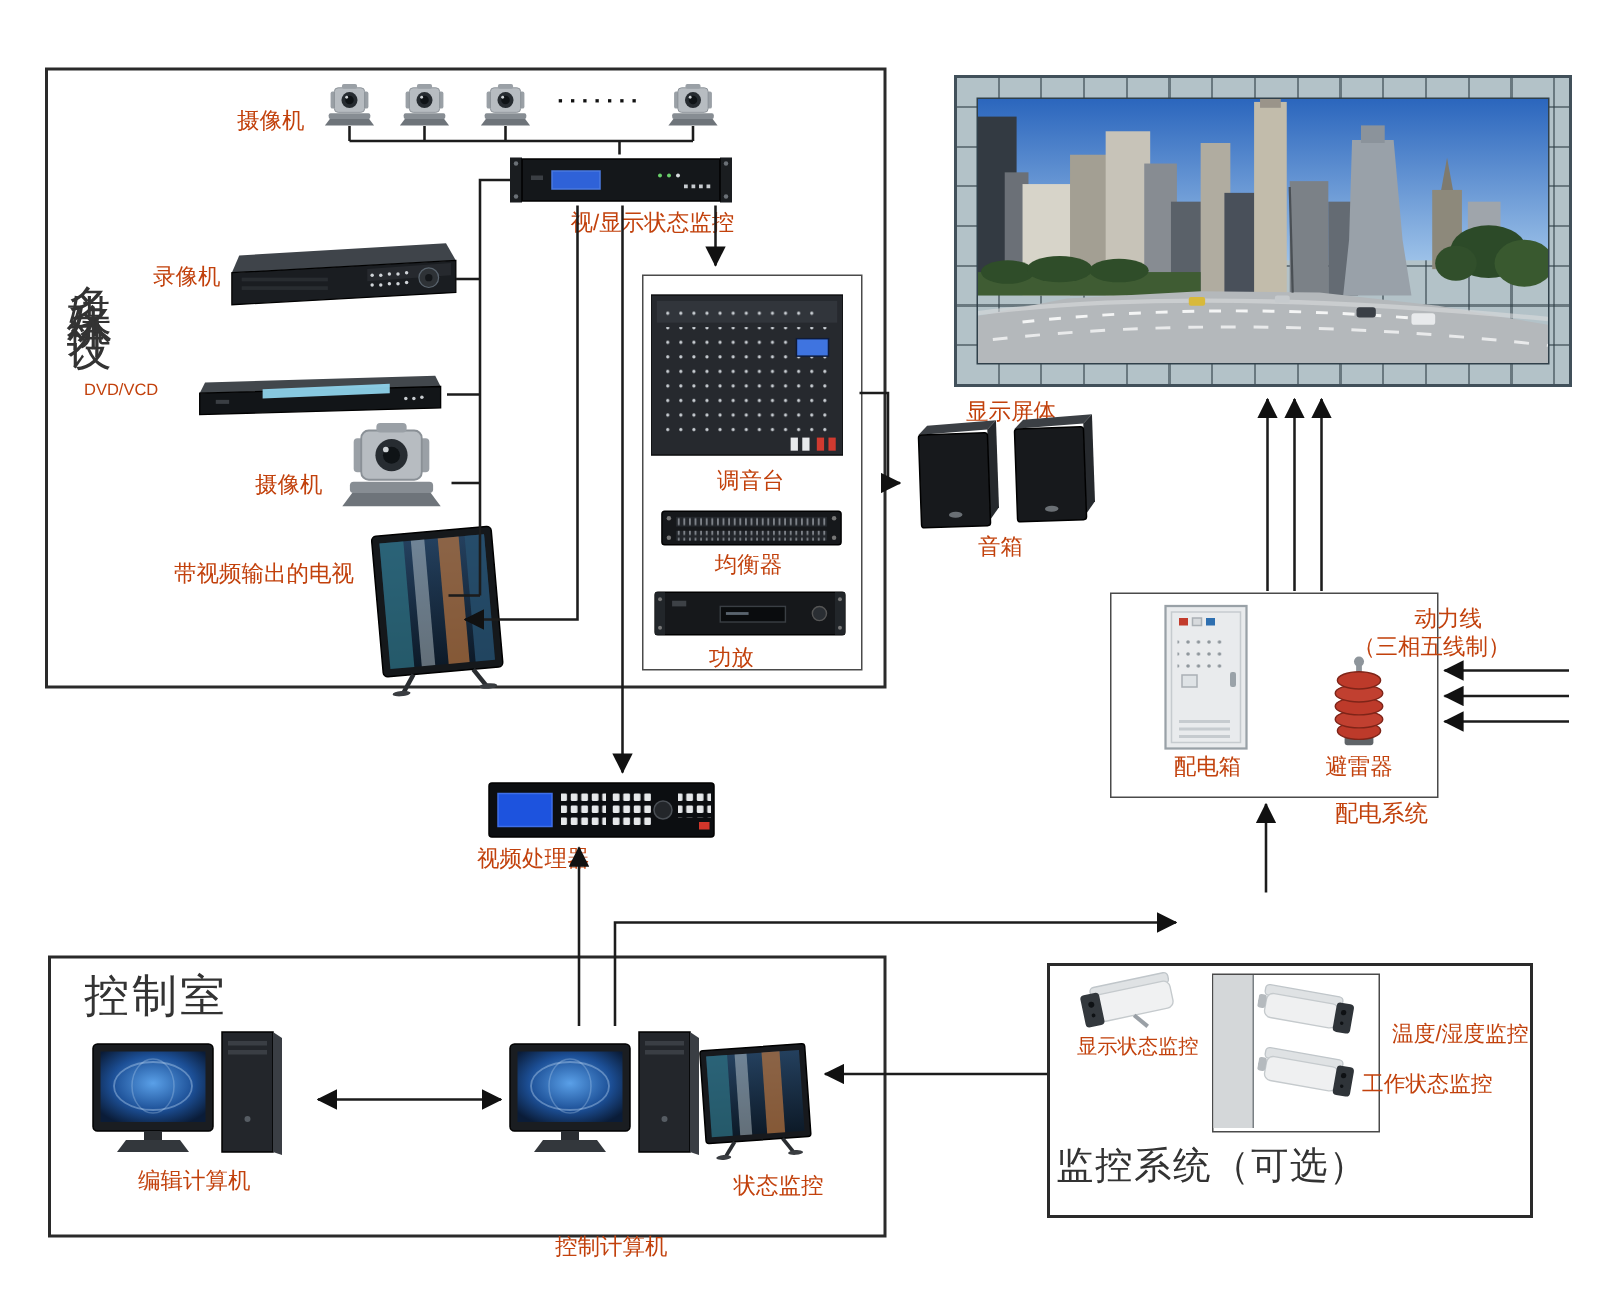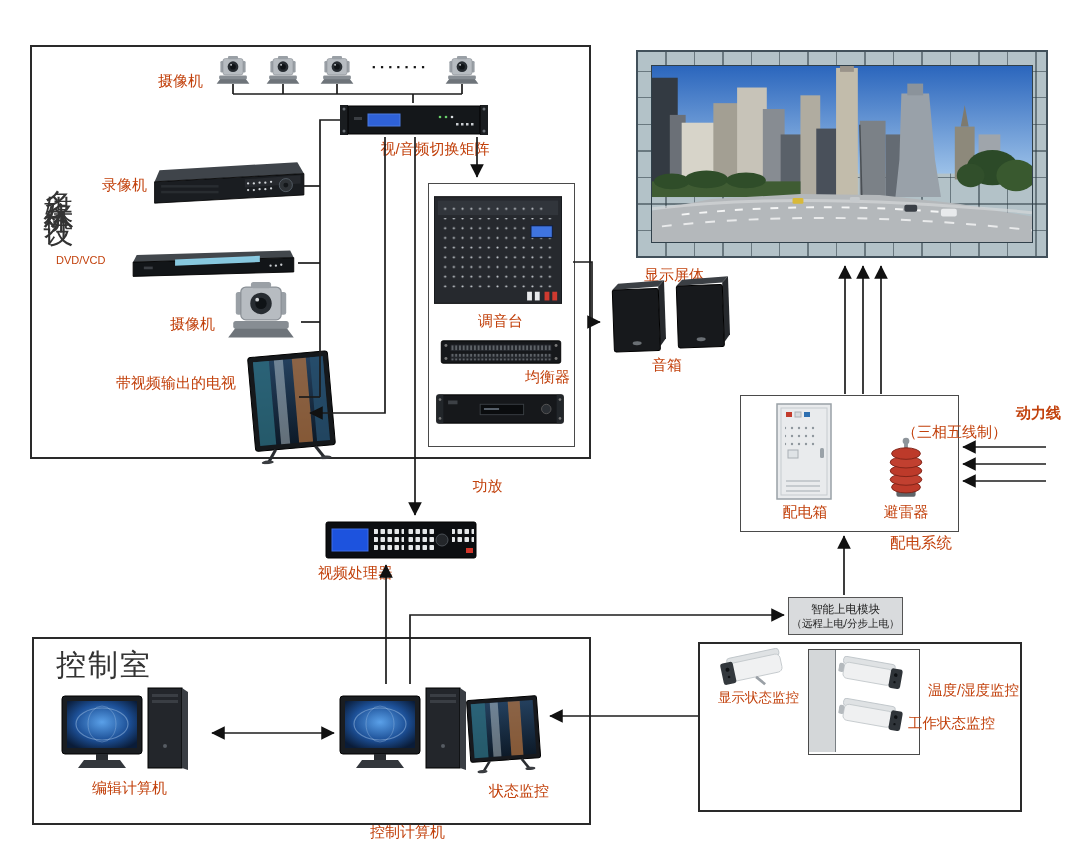--- a/index.html
+++ b/index.html
@@ -126,21 +126,21 @@
       <rect x="30" y="11" width="32" height="12" fill="#2f62d8" stroke="#4a7ae0"></rect>
       <circle cx="102" cy="14" r="1.3" fill="#69d06a"></circle>
         <circle cx="108" cy="14" r="1.3" fill="#69d06a"></circle>
         <circle cx="114" cy="14" r="1.3" fill="#d8dce0"></circle>
       <rect x="118" y="20" width="2.5" height="2.5" fill="#c8ccd0"></rect>
         <rect x="123" y="20" width="2.5" height="2.5" fill="#c8ccd0"></rect>
       <rect x="128" y="20" width="2.5" height="2.5" fill="#c8ccd0"></rect>
         <rect x="133" y="20" width="2.5" height="2.5" fill="#c8ccd0"></rect>
     </svg>
   </div>
-  <div class="lbl center" style="left:360px;top:140px;width:150px;">视/音频切换矩阵</div>
+  <div class="lbl center" style="left:360px;top:140px;width:150px;">视/显示状态监控</div>
 
   <div class="lbl" style="left:102px;top:176px;">录像机</div>
   <div class="abs" style="left:148px;top:152px;">
     <svg class="dev" width="160" height="58" viewBox="0 0 195 58">
       <polygon points="14,16 182,6 190,20 8,30" fill="#3f444a"></polygon>
       <polygon points="8,30 190,20 190,46 8,56" fill="#1a1d21" stroke="#000"></polygon>
       <rect x="16" y="34" width="70" height="3" fill="#2f3337" opacity="0.7"></rect>
       <rect x="16" y="41" width="70" height="3" fill="#2f3337" opacity="0.7"></rect>
       <polygon points="118,27 186,22 186,32 118,37" fill="#26292e"></polygon>
       <circle cx="168" cy="34" r="8" fill="#2e3236" stroke="#5a646e"></circle>
@@ -215,38 +215,38 @@
       <circle cx="7" cy="8" r="1.6" fill="#777"></circle>
         <circle cx="7" cy="22" r="1.6" fill="#777"></circle>
       <circle cx="125" cy="8" r="1.6" fill="#777"></circle>
         <circle cx="125" cy="22" r="1.6" fill="#777"></circle>
       <rect x="12" y="7" width="108" height="7" fill="#23262b"></rect>
         <rect x="12" y="7" width="108" height="7" fill="url(#eqt)"></rect>
       <rect x="12" y="17" width="108" height="7" fill="#23262b"></rect>
         <rect x="12" y="17" width="108" height="7" fill="url(#eqt)"></rect>
     </svg>
   </div>
-  <div class="lbl center" style="left:428px;top:368px;width:142px;text-align:right;">均衡器</div>
+  <div class="lbl center" style="left:428px;top:368px;width:142px;">均衡器</div>
 
   <div class="abs" style="left:434px;top:392px;">
     <svg class="dev" width="132" height="34" viewBox="0 0 138 36">
       <rect x="2" y="3" width="134" height="30" rx="2" fill="#16181b" stroke="#000"></rect>
       <rect x="2" y="3" width="7" height="30" fill="#22262a"></rect>
         <rect x="129" y="3" width="7" height="30" fill="#22262a"></rect>
       <circle cx="5.5" cy="8" r="1.4" fill="#777"></circle>
         <circle cx="5.5" cy="28" r="1.4" fill="#777"></circle>
       <circle cx="132.5" cy="8" r="1.4" fill="#777"></circle>
         <circle cx="132.5" cy="28" r="1.4" fill="#777"></circle>
       <rect x="14" y="9" width="10" height="4" fill="#3d4146"></rect>
       <rect x="48" y="13" width="46" height="11" fill="#0a0c0e" stroke="#3a3f44"></rect>
       <rect x="52" y="17" width="16" height="2" fill="#5a646e"></rect>
       <circle cx="118" cy="18" r="5" fill="#2a2e33" stroke="#555"></circle>
     </svg>
   </div>
-  <div class="lbl center" style="left:428px;top:430px;width:119px;margin-top:47px;">功放</div>
+  <div class="lbl center" style="left:428px;top:430px;width:119px;">功放</div>
 
   <div class="screen-frame">
     <div class="screen-photo">
       <svg viewBox="0 0 384 180" preserveAspectRatio="none">
         <rect width="384" height="110" fill="url(#skyg)"></rect>
         <rect x="0" y="12" width="26" height="120" fill="#333a42"></rect>
         <rect x="18" y="50" width="16" height="82" fill="#6b7077"></rect>
         <rect x="30" y="58" width="34" height="76" fill="#d7d4c9"></rect>
         <rect x="62" y="38" width="26" height="96" fill="#a39f93"></rect>
         <rect x="86" y="22" width="30" height="112" fill="#c7c3b8"></rect>
@@ -327,27 +327,23 @@
       <ellipse cx="25" cy="55" rx="15" ry="6" fill="#bd3a2a" stroke="#7e2418"></ellipse>
       <ellipse cx="25" cy="47" rx="16.5" ry="6" fill="#c14030" stroke="#7e2418"></ellipse>
       <ellipse cx="25" cy="38" rx="16.5" ry="6" fill="#bd3a2a" stroke="#7e2418"></ellipse>
       <ellipse cx="25" cy="29" rx="16.5" ry="6" fill="#c14030" stroke="#7e2418"></ellipse>
       <ellipse cx="25" cy="20" rx="15" ry="6" fill="#bd3a2a" stroke="#7e2418"></ellipse>
     </svg>
   </div>
   <div class="lbl center" style="left:878px;top:503px;width:56px;">避雷器</div>
   <div class="lbl" style="left:890px;top:533px;font-size:15.5px;">配电系统</div>
 
-  <div class="lbl" style="left:1016px;top:404px;font-weight:bold;">动力线</div>
+  <div class="lbl" style="left:943px;top:404px;">动力线</div>
   <div class="lbl" style="left:902px;top:423px;">（三相五线制）</div>
 
-  <div class="module" style="left:788px;top:597px;width:113px;height:36px;">
-    <span class="l1">智能上电模块</span>
-    <span class="l2">（远程上电/分步上电）</span>
-  </div>
 
   <div class="abs" style="left:324px;top:520px;">
     <svg class="dev" width="154" height="40" viewBox="0 0 154 40">
       <rect x="2" y="2" width="150" height="36" rx="2" fill="#0c0e11" stroke="#000"></rect>
       <rect x="8" y="9" width="36" height="22" fill="#1d53de" stroke="#3f6fe8"></rect>
       <rect x="50" y="8" width="30" height="24" fill="url(#pbt)"></rect>
       <rect x="84" y="8" width="26" height="24" fill="url(#pbt)"></rect>
       <circle cx="118" cy="20" r="6" fill="#23262a" stroke="#4a4f55"></circle>
       <rect x="128" y="8" width="22" height="17" fill="url(#pbt)"></rect>
       <rect x="142" y="28" width="7" height="5" fill="#d2362b"></rect>
@@ -399,20 +395,21 @@
       <rect x="26" y="6" width="8" height="54" fill="#cdd6dc" opacity="0.45"></rect>
       <rect x="44" y="6" width="12" height="54" fill="#b8743d" opacity="0.7"></rect>
       <line x1="22" y1="64" x2="15" y2="74" stroke="#2a2d31" stroke-width="2.5"></line>
       <line x1="54" y1="64" x2="61" y2="74" stroke="#2a2d31" stroke-width="2.5"></line>
       <ellipse cx="14" cy="74" rx="5" ry="1.6" fill="#3a3d41"></ellipse>
       <ellipse cx="62" cy="74" rx="5" ry="1.6" fill="#3a3d41"></ellipse>
     </svg>
   </div>
   <div class="lbl" style="left:477px;top:782px;margin-left:12px;">状态监控</div>
 
+  <div class="lbl" style="left:704px;top:762px;font-size:25px;letter-spacing:1px;color:#333;">监控系统（可选）</div>
 
   <div class="abs tilt-l12" style="left:712px;top:646px;">
     <svg class="dev" width="84" height="42" viewBox="0 0 88 46">
       <rect x="16" y="8" width="58" height="8" rx="3" fill="#dfe2e4" stroke="#c0c6ca"></rect>
       <rect x="18" y="14" width="56" height="20" rx="5" fill="#f0f1f2" stroke="#c5cacd"></rect>
       <rect x="8" y="12" width="14" height="24" rx="3" fill="#33383d"></rect>
       <circle cx="15" cy="20" r="2.2" fill="#0e1114"></circle>
       <circle cx="15" cy="28" r="1.4" fill="#0e1114"></circle>
       <line x1="44" y1="34" x2="52" y2="44" stroke="#9aa0a6" stroke-width="3"></line>
     </svg>

